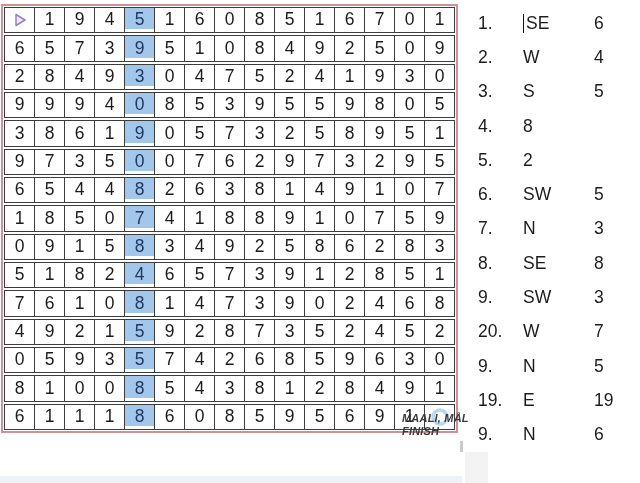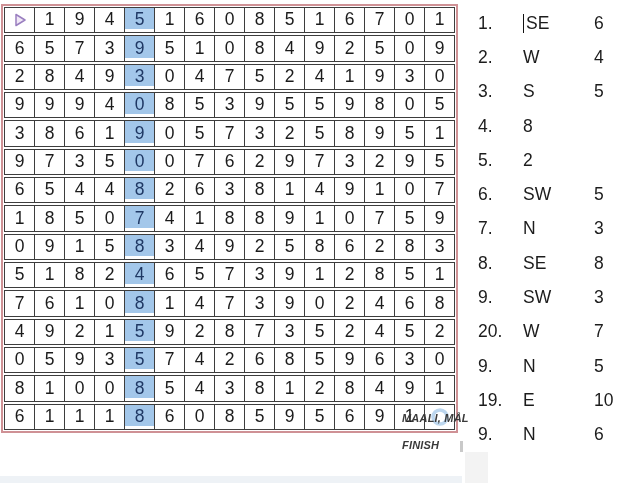--- a/index.html
+++ b/index.html
@@ -30,21 +30,21 @@
   }
   .cell svg { display:block; }
 
   
   .finish-label {
     position:absolute; left:402px; top:412px;
     font-size:11px; font-weight:700; color:#3a3a3a; letter-spacing:0.2px;
     line-height:1.2;
     font-style:italic;
   }
-  .finish-label .l2 { margin-top:14px; }
+  .finish-label .l2 { margin-top:0; }
 
   
   .dir-list { position:absolute; left:478px; top:6px; margin:0; padding:0; list-style:none; }
   .dir-item { display:flex; align-items:center; height:34.3px; font-size:17.5px; color:#1c1c1c; }
   .dir-num { width:45px; }
   .dir-dir { width:71px; display:flex; align-items:center; }
   .dir-count { }
   .caret { display:inline-block; width:1px; height:19px; background:#111; margin-right:2px; }
 
   
@@ -379,21 +379,21 @@
         <span class="dir-count">7</span>
       </li>
       <li class="dir-item">
         <span class="dir-num">9.</span>
         <span class="dir-dir">N</span>
         <span class="dir-count">5</span>
       </li>
       <li class="dir-item">
         <span class="dir-num">19.</span>
         <span class="dir-dir">E</span>
-        <span class="dir-count">10</span>
+        <span class="dir-count">19</span>
       </li>
       <li class="dir-item">
         <span class="dir-num">9.</span>
         <span class="dir-dir">N</span>
         <span class="dir-count">6</span>
       </li>
     </ol>
 
   <div class="artifact art-strip"></div>
   <div class="artifact art-block"></div>

